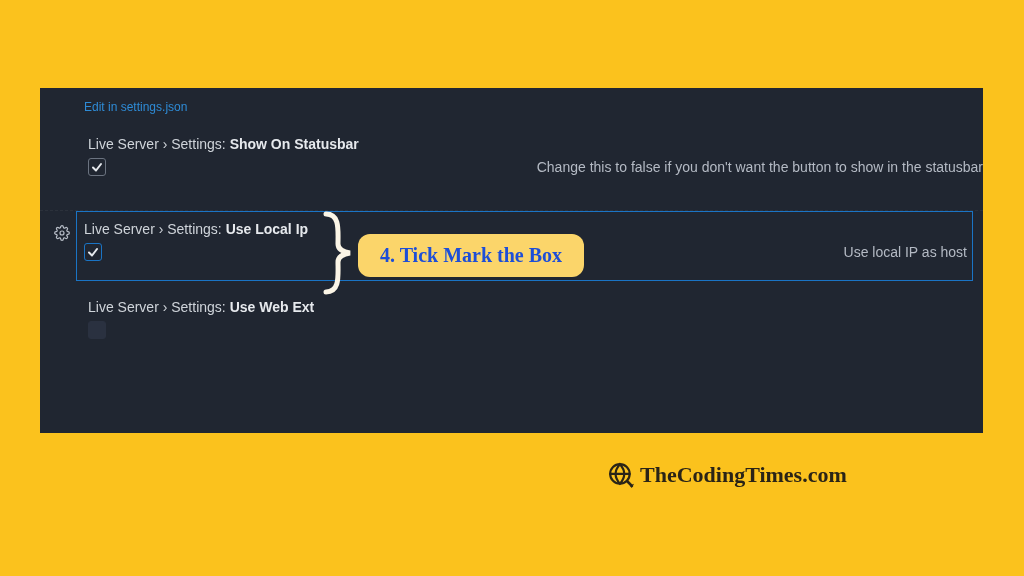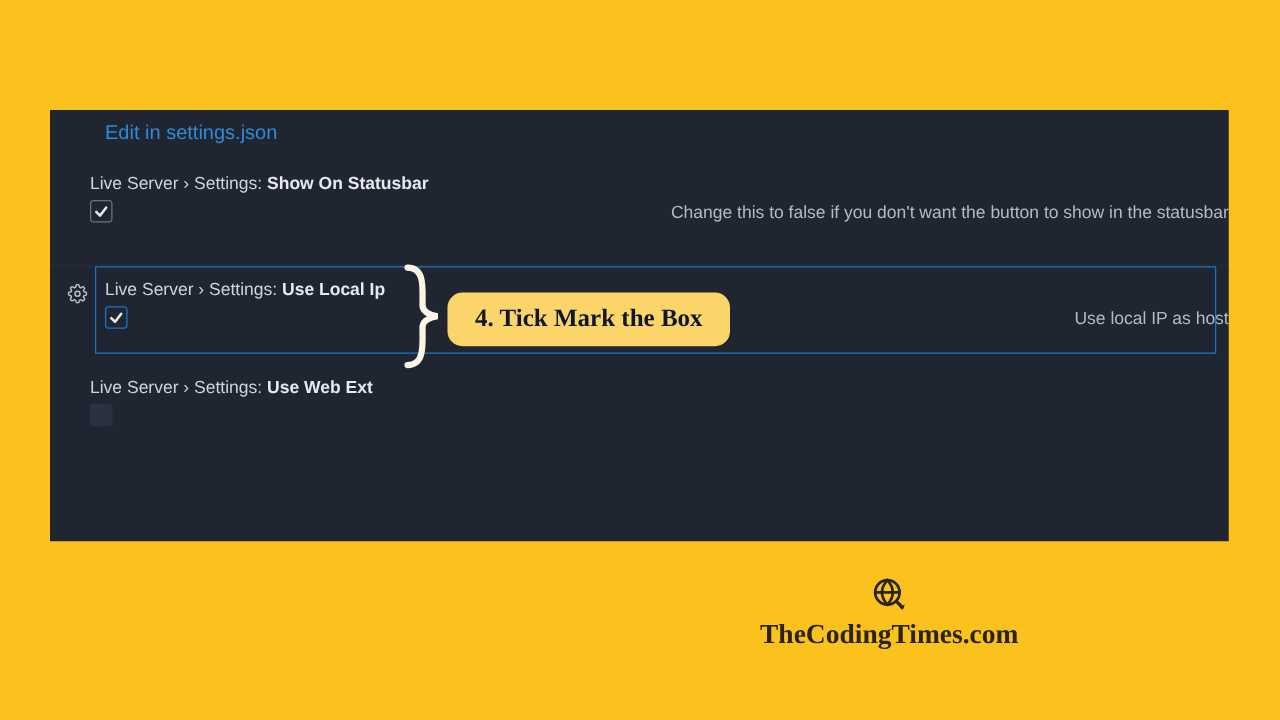--- a/index.html
+++ b/index.html
@@ -18,27 +18,27 @@
     width: 943px;
     height: 345px;
     background: #202631;
     color: #b8bec8;
     font-size: 14px;
     padding-top: 10px;
   }
 
   .edit-link {
     color: #2e8bd6;
-    font-size: 16px;
+    font-size: 12px;
     margin-left: 44px;
     cursor: pointer;
   }
 
   .setting-block {
-    margin: 22px 0 0 32px;
+    margin: 22px 0 0 48px;
     padding-bottom: 12px;
   }
 
   .setting-title {
     color: #cfd4da;
     font-size: 14px;
     margin-bottom: 6px;
     font-weight: 400;
   }
   .setting-title .strong { color: #e6e9ed; font-weight: 700; }
@@ -66,21 +66,21 @@
   .checkbox svg { display: none; stroke: #e6e9ed; }
 
   .setting-desc {
     color: #b4bac4;
     font-size: 14px;
   }
 
   .highlight-wrap {
     position: relative;
     margin: 22px 0 0 0;
-    padding: 10px 0 16px 44px;
+    padding: 10px 16px 16px 44px;
     border-top: 1px dashed rgba(255,255,255,0.05);
   }
 
   .gear {
     position: absolute;
     left: 14px;
     top: 14px;
     color: #b8bec8;
   }
 
@@ -101,41 +101,40 @@
     width: 36px;
     height: 86px;
     pointer-events: none;
   }
 
   .callout {
     position: absolute;
     left: 358px;
     top: 234px;
     background: #fbd56a;
-    color: #0f172a;
+    color: #1d4ed8;
     border-radius: 12px;
     padding: 10px 22px;
     font-size: 20px;
     font-family: "Comic Sans MS", "Segoe Script", cursive;
     font-weight: 600;
     pointer-events: none;
   }
 
   .watermark {
     position: absolute;
     left: 608px;
     top: 462px;
     display: flex;
     align-items: center;
     gap: 6px;
     color: #2a2417;
     font-family: "Comic Sans MS", "Segoe Script", cursive;
     font-size: 22px;
     font-weight: 700;
-    flex-direction: column;
   }
   .watermark svg { flex-shrink: 0; }
 </style>
 </head>
 <body>
 
 <div class="panel">
 
   <a class="edit-link">Edit in settings.json</a>
 

